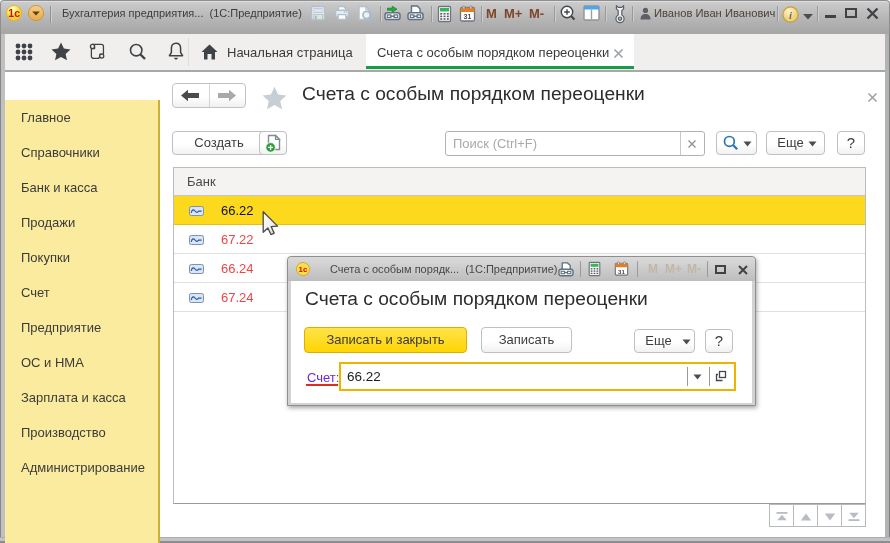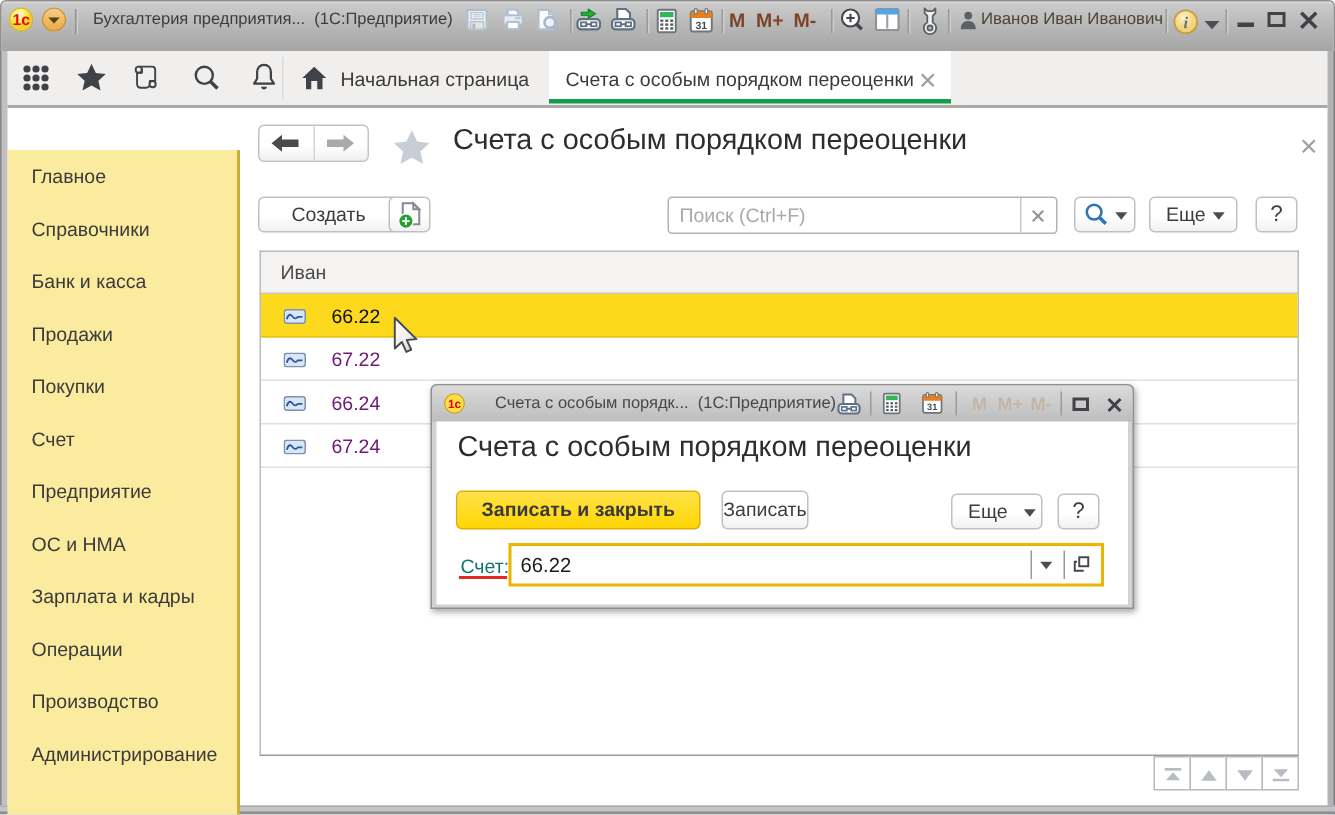--- a/index.html
+++ b/index.html
@@ -24,29 +24,29 @@
 #sidebar div { height:35px; line-height:35px; padding-left:16px; font-size:13px; color:#3b3b3b; }
 #sidebar div:first-child { height:35px; }
 
 .btn { position:absolute; background:linear-gradient(180deg,#ffffff 55%,#f1f1f1 100%); border:1px solid #c0c0c0; border-radius:4px; font-size:13px; color:#3d3d3d; text-align:center; }
 #maintitle { left:302px; top:83px; font-size:19.2px; color:#2d2d2d; }
 #search { left:445px; top:131px; width:260px; height:25px; border:1px solid #b3b3b3; border-radius:3px; background:#fff; }
 
 #thead { left:173px; top:167px; width:693px; height:29px; background:#f4f3f2; border:1px solid #bcbcbc; border-bottom:1px solid #c6c6c6; }
 #tbody { left:173px; top:196px; width:693px; height:308px; background:#fff; border-left:1px solid #bcbcbc; border-right:1px solid #bcbcbc; border-bottom:1px solid #9a9a9a; }
 .trow { position:absolute; left:0; width:691px; height:29px; border-bottom:1px solid #e0e0e0; }
-.trow span { position:absolute; left:47px; top:7px; font-size:13px; color:#701a75; }
+.trow span { position:absolute; left:47px; top:7px; font-size:13px; color:#ef4444; }
 .rowicon { position:absolute; left:15px; top:10px; }
 #navbtns { left:769px; top:504px; width:96px; height:23px; }
 .navb { position:absolute; top:0; width:25px; height:23px; background:#fff; border:1px solid #b9b9b9; }
 
 #dialog { left:287px; top:256px; width:469px; height:150px; background:#d2d2d2; border:1px solid #8f8f8f; border-radius:4px 4px 0 0; box-shadow:1px 2px 4px rgba(80,80,80,0.5); }
 #dlgtitle { position:absolute; left:0; top:0; width:467px; height:24px; background:linear-gradient(180deg,#dadada,#bdbdbd); border-radius:4px 4px 0 0; }
 #dlgcontent { position:absolute; left:3px; top:24px; width:461px; height:122px; background:#fff; }
-.ybtn { position:absolute; background:linear-gradient(180deg,#ffe34a,#ffd503); border:1px solid #dfae00; border-radius:4px; font-size:13px; font-weight:bold; color:#3a3a3a; text-align:center; }
+.ybtn { position:absolute; background:linear-gradient(180deg,#ffe34a,#ffd503); border:1px solid #dfae00; border-radius:4px; font-size:13px; font-weight:normal; color:#3a3a3a; text-align:center; }
 #dlginput { position:absolute; left:48px; top:81px; width:397px; height:29px; border:2px solid #edb301; background:#fff; }
 </style>
 </head>
 <body>
 <div class="abs" id="titlebar"></div>
 <div class="abs" id="tabbar"></div>
 <div class="abs" id="activetab"></div>
 <div class="abs" id="greenline"></div>
 <div class="abs" id="tabline"></div>
 <div class="abs" id="frame-left"></div>
@@ -54,22 +54,21 @@
 <div class="abs" id="frame-bottom"></div>
 <div class="abs" id="sidebar">
 <div>Главное</div>
     <div>Справочники</div>
     <div>Банк и касса</div>
     <div>Продажи</div>
     <div>Покупки</div>
     <div>Счет</div>
     <div>Предприятие</div>
     <div>ОС и НМА</div>
-    <div>Зарплата и кадры</div>
-    <div>Операции</div>
+    <div>Зарплата и касса</div>
     <div>Производство</div>
     <div>Администрирование</div>
 </div>
 
 <svg class="abs" style="left:6px;top:5px" width="16" height="16" viewBox="0 0 16 16">
  <defs>
       <radialGradient id="g1c" cx="40%" cy="28%">
         <stop offset="0%" stop-color="#fffde0"></stop>
         <stop offset="55%" stop-color="#fdf06a"></stop>
         <stop offset="100%" stop-color="#f2d32c"></stop>
@@ -273,21 +272,21 @@
 <svg class="abs" style="left:743px;top:141px" width="9" height="6" viewBox="0 0 9 6">
     <path d="M0.5 0.5 L8.5 0.5 L4.5 5.5 Z" fill="#4a4e54"></path>
   </svg>
 <div class="btn" style="left:766px;top:131px;width:59px;height:24px;line-height:22px;padding-right:10px">Еще</div>
 <svg class="abs" style="left:808px;top:141px" width="9" height="6" viewBox="0 0 9 6">
     <path d="M0.5 0.5 L8.5 0.5 L4.5 5.5 Z" fill="#4a4e54"></path>
   </svg>
 <div class="btn" style="left:837px;top:131px;width:28px;height:24px;line-height:22px;font-size:15px">?</div>
 
 <div class="abs" id="thead">
-    <span style="position:absolute;left:13px;top:6px;font-size:13px;color:#4a4a4a">Иван</span>
+    <span style="position:absolute;left:13px;top:6px;font-size:13px;color:#4a4a4a">Банк</span>
   </div>
 <div class="abs" id="tbody">
  <div class="trow" style="top:0;background:#fcd91d;border-bottom:1px solid #e4c117">
       <svg class="rowicon" width="15" height="10" viewBox="0 0 15 10">
         <rect x="0.5" y="0.5" width="14" height="9" rx="1.8" fill="#d8e6f6" stroke="#7e92ad"></rect>
         <path d="M2.2 6.8 C3.2 3.2 4.6 3.2 6 5 C7.4 6.8 8.6 6.6 9.6 5.2 L12.6 5.2" fill="none" stroke="#2a57a5" stroke-width="1.2"></path>
       </svg>
       <span style="color:#111">66.22</span>
     </div>
  <div class="trow" style="top:29px">
@@ -391,27 +390,27 @@
  <span class="dm" style="left:399px">М-</span>
  <span style="position:absolute;left:419px;top:4px;width:1px;height:16px;background:#9a9a9a"></span>
  <span style="position:absolute;left:427px;top:8px;width:11px;height:9px;border:2px solid #3f4347"></span>
  <svg style="position:absolute;left:450px;top:8px" width="10" height="10" viewBox="0 0 10 10">
         <path d="M1 1 L9 9 M9 1 L1 9" stroke="#3f4347" stroke-width="2"></path>
       </svg>
 </div>
 <div id="dlgcontent">
  <div style="position:absolute;left:14px;top:7px;font-size:19.2px;color:#2d2d2d">Счета с особым порядком переоценки</div>
  <div class="ybtn" style="left:13px;top:46px;width:163px;height:26px;line-height:24px">Записать и закрыть</div>
- <div class="btn" style="left:190px;top:46px;width:58px;height:26px;line-height:24px">Записать</div>
+ <div class="btn" style="left:190px;top:46px;width:91px;height:26px;line-height:24px">Записать</div>
  <div class="btn" style="left:343px;top:48px;width:61px;height:24px;line-height:22px;padding-right:12px">Еще</div>
  <svg style="position:absolute;left:391px;top:58px" width="9" height="6" viewBox="0 0 9 6">
         <path d="M0.5 0.5 L8.5 0.5 L4.5 5.5 Z" fill="#4a4e54"></path>
       </svg>
  <div class="btn" style="left:414px;top:48px;width:28px;height:24px;line-height:22px;font-size:15px">?</div>
- <div style="position:absolute;left:16px;top:89px;font-size:13px;color:#0f766e">Счет:</div>
+ <div style="position:absolute;left:16px;top:89px;font-size:13px;color:#6d28d9">Счет:</div>
  <div style="position:absolute;left:15px;top:103px;width:32px;height:2px;background:#e02b20"></div>
  <div id="dlginput">
   <span style="position:absolute;left:6px;top:5px;font-size:13.5px;color:#1c1c1c">66.22</span>
   <span style="position:absolute;right:46px;top:3px;width:1px;height:19px;background:#9a9a9a"></span>
   <svg style="position:absolute;right:32px;top:10px" width="9" height="6" viewBox="0 0 9 6">
           <path d="M0.5 0.5 L8.5 0.5 L4.5 5.5 Z" fill="#4a4e54"></path>
         </svg>
   <span style="position:absolute;right:24px;top:3px;width:1px;height:19px;background:#9a9a9a"></span>
   <svg style="position:absolute;right:7px;top:6px" width="12" height="12" viewBox="0 0 12 12">
    <rect x="4.5" y="1.5" width="6" height="6" fill="none" stroke="#43474d" stroke-width="1.3"></rect>

